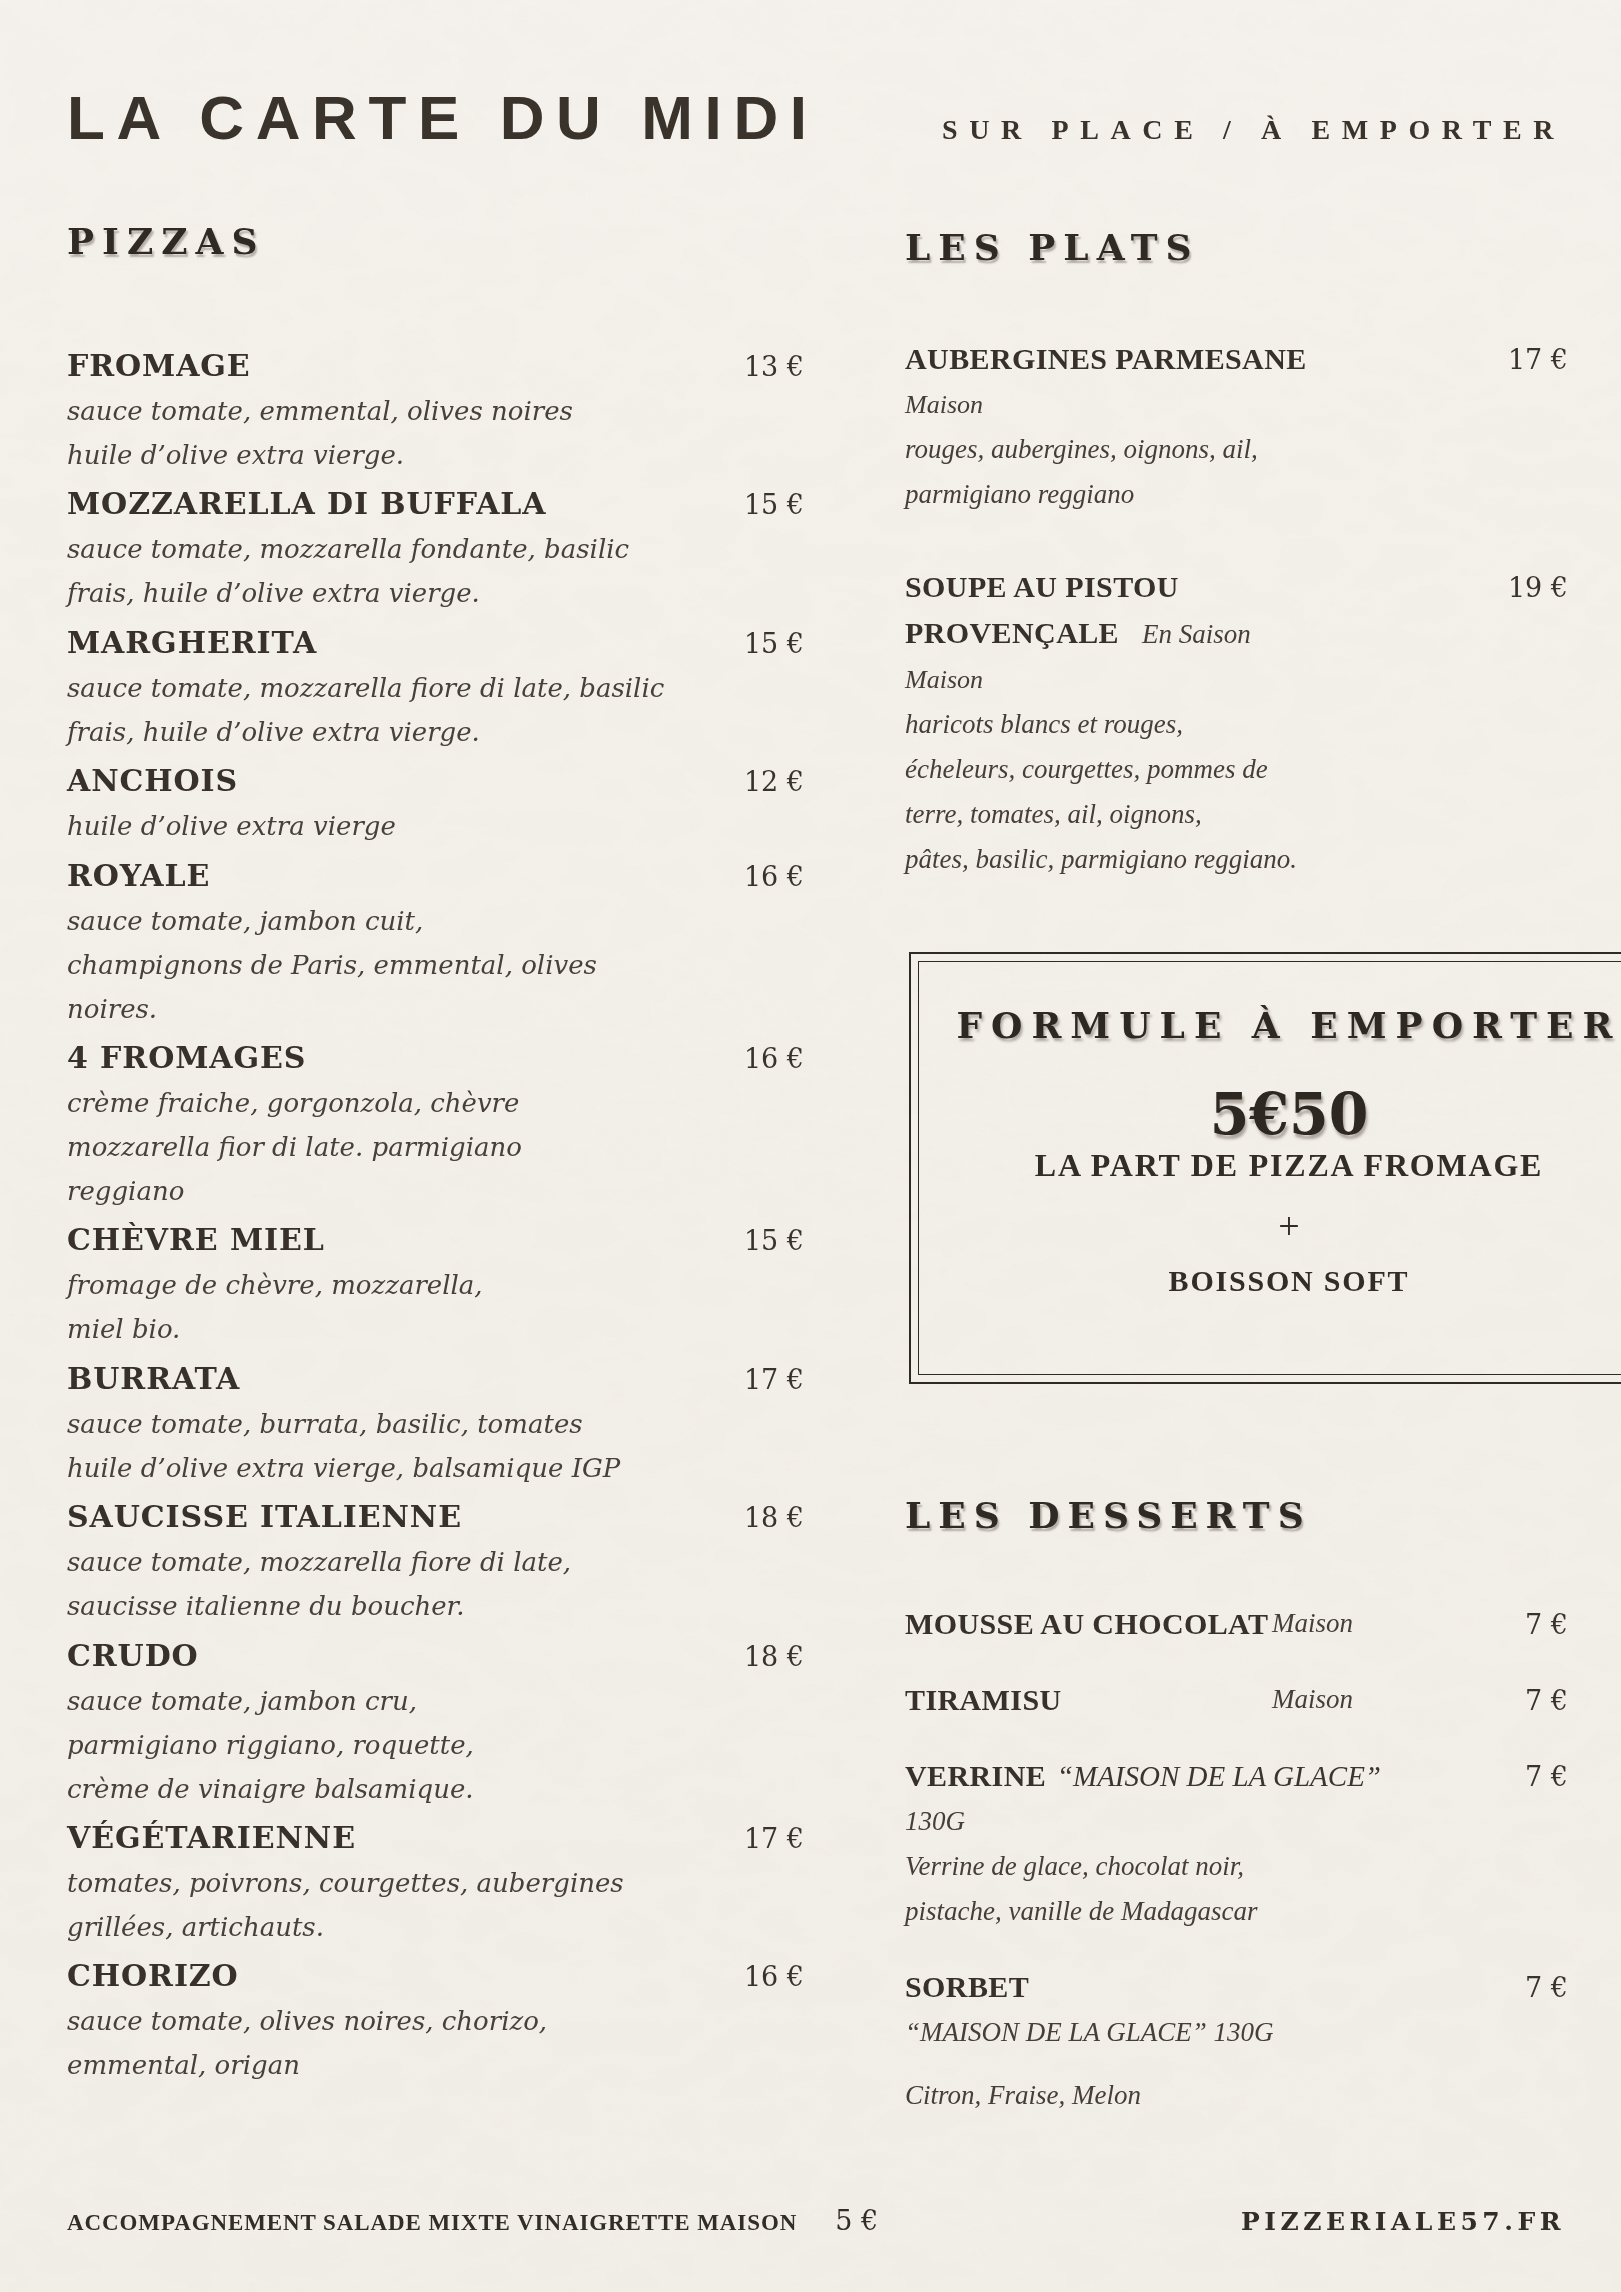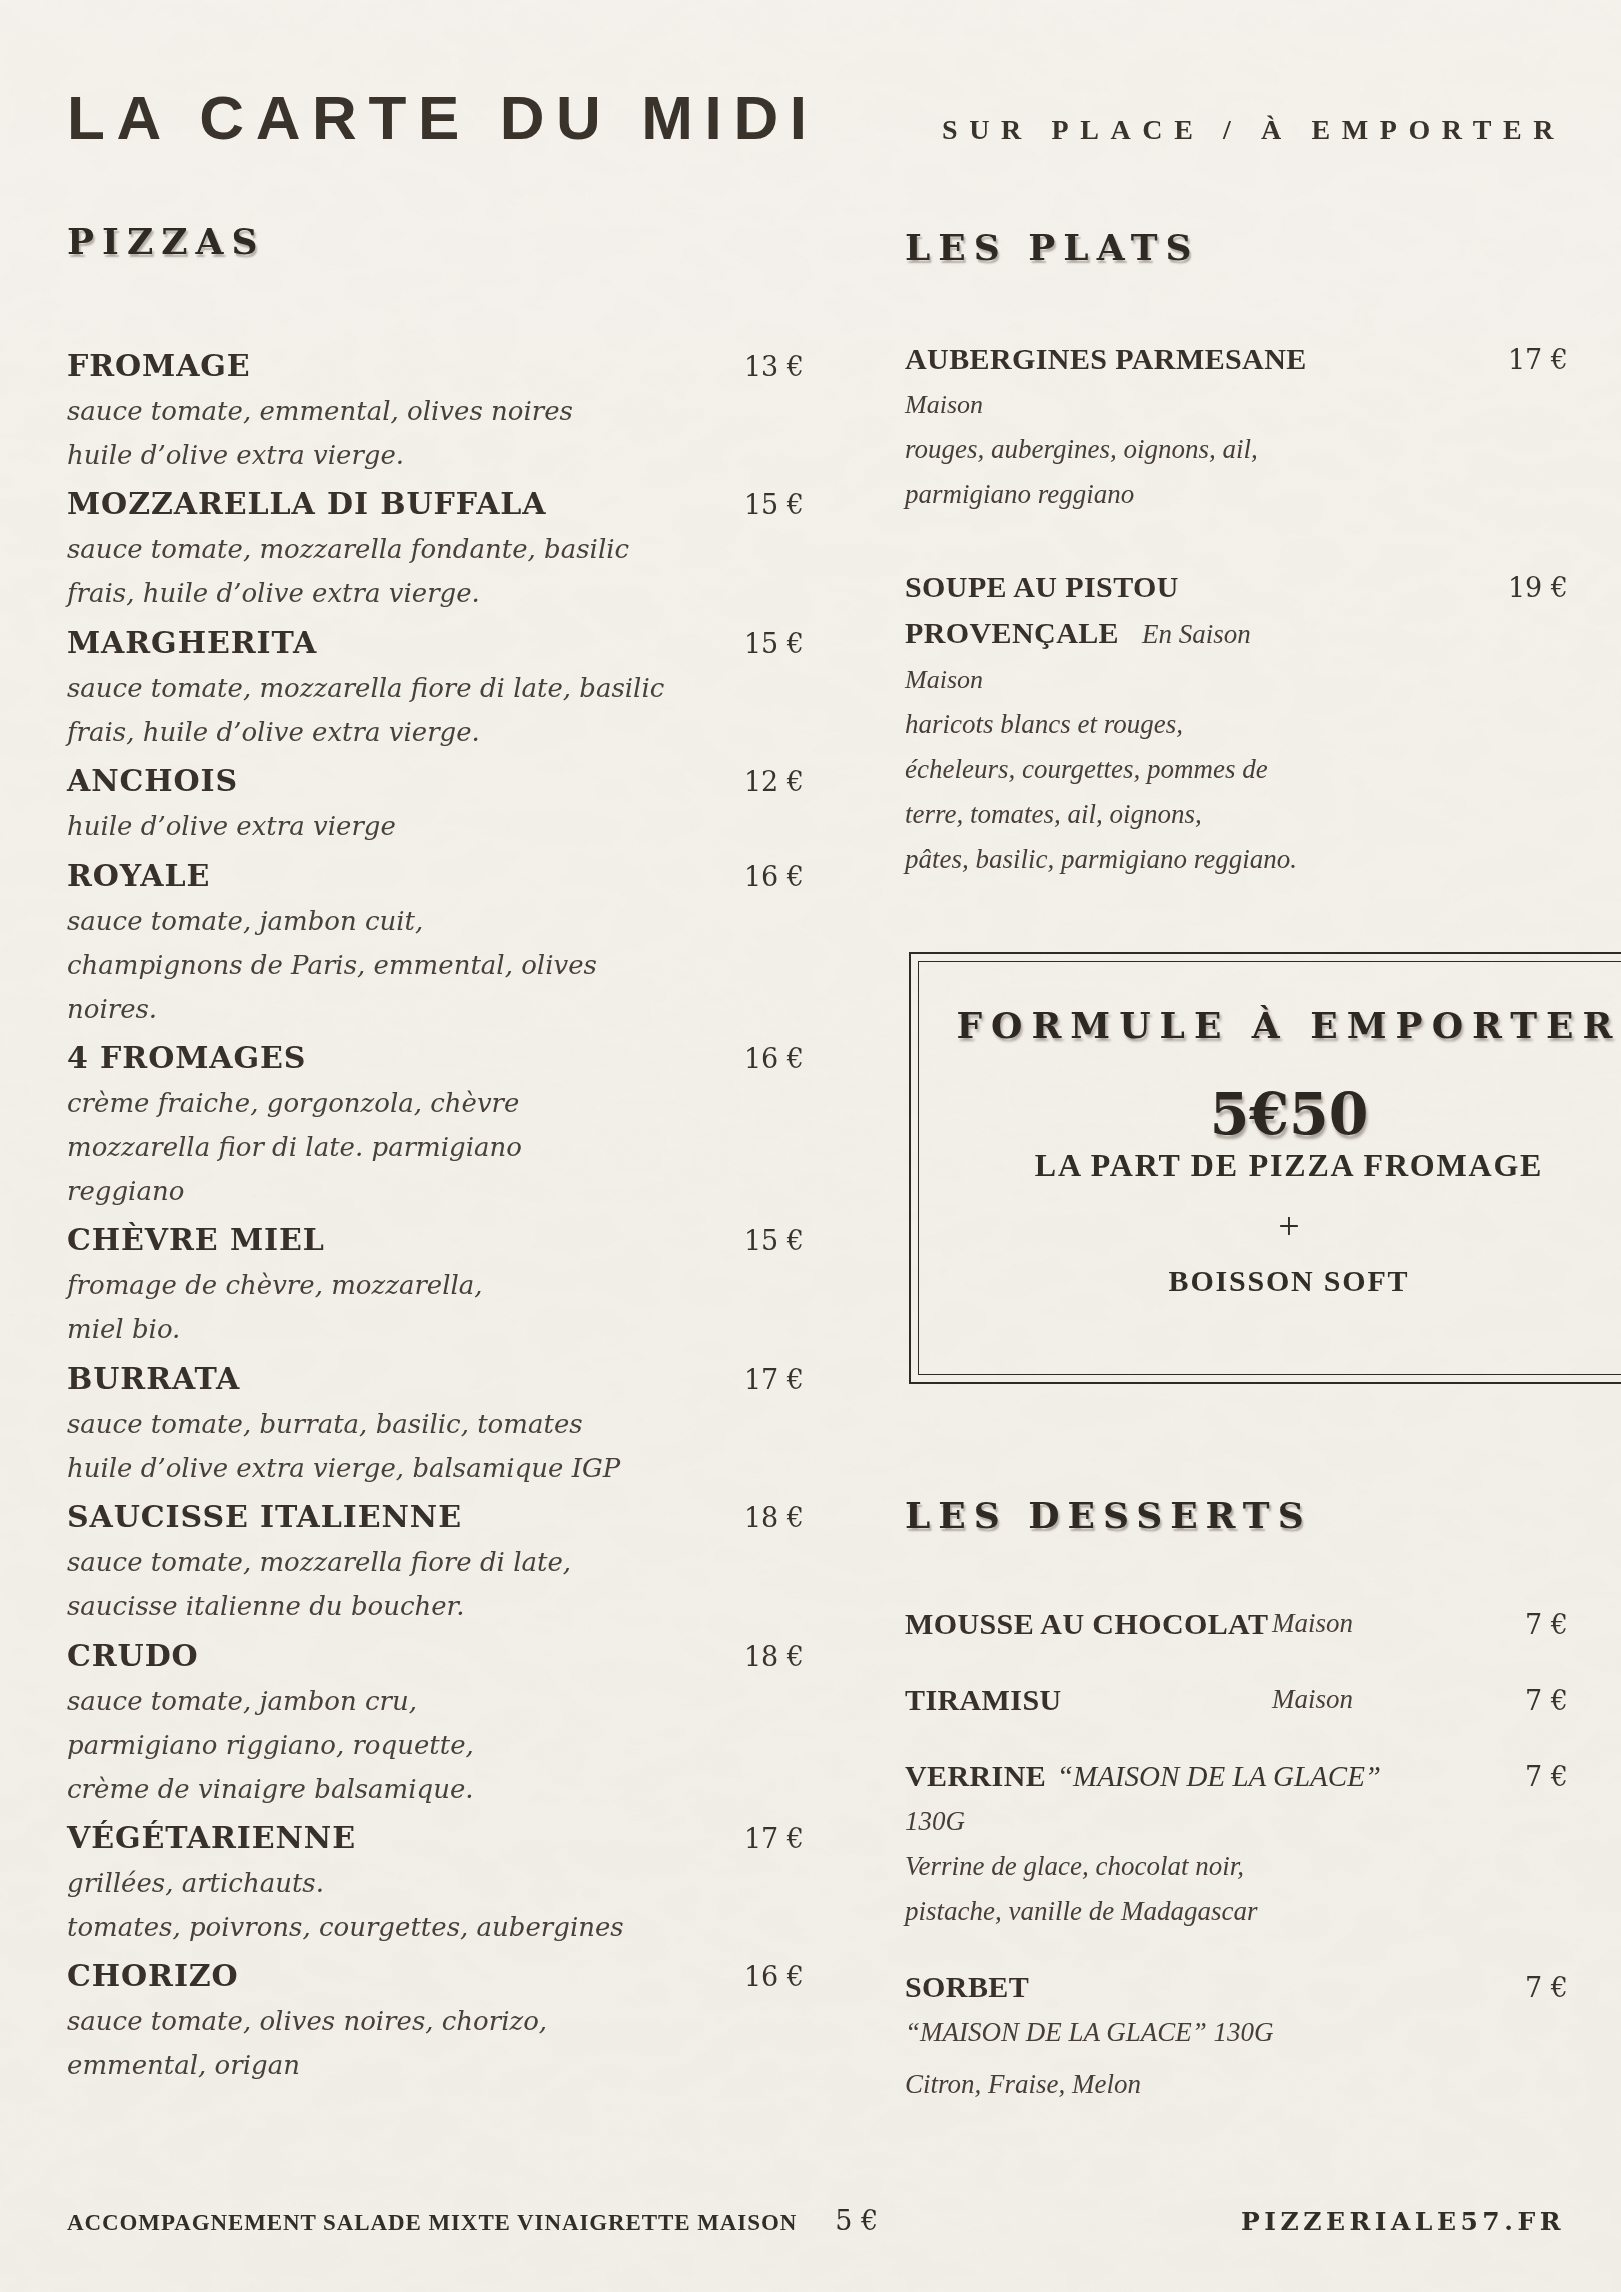--- a/index.html
+++ b/index.html
@@ -101,21 +101,21 @@
   .desserts-list { margin-top:66px; }
   .dessert-item { margin-bottom:30px; }
   .dessert-item .drow { position:relative; display:flex; justify-content:space-between;
                         align-items:baseline; line-height:45px; }
   .dname-group { display:flex; align-items:baseline; }
   .iquote { font-family:"Liberation Serif", serif; font-style:italic; font-size:29px;
             color:#3c352e; margin-left:10.7px; }
   .dmid { position:absolute; left:367px; font-family:"Liberation Serif", serif;
           font-style:italic; font-size:27px; color:#463e37; }
   .dessert-item .sub-line, .dessert-item .desc-line { line-height:45px; }
-  .gap-top { margin-top:7px; }
+  .gap-top { margin-top:18px; }
 
   
   .footer { position:absolute; left:67px; right:56px; top:2205px;
             display:flex; justify-content:space-between; align-items:baseline; }
   .footer-left { display:flex; align-items:baseline; }
   .footer-left-text { font-family:"Liberation Serif", serif; font-weight:700;
                       font-size:23px; letter-spacing:0.9px; color:#332d27; }
   .footer-left-price { font-family:"DejaVu Serif", serif; font-size:27px; margin-left:38px; color:#332d27; }
   .footer-site { font-family:"DejaVu Serif", serif; font-weight:700;
                  font-size:25px; letter-spacing:4.5px; color:#332d27; }
@@ -226,22 +226,22 @@
           </div>
           <div class="desc-line left-desc">sauce tomate, jambon cru,</div>
           <div class="desc-line left-desc">parmigiano riggiano, roquette,</div>
           <div class="desc-line left-desc">crème de vinaigre balsamique.</div>
         </div>
         <div class="menu-item">
           <div class="irow">
             <span class="left-name">VÉGÉTARIENNE</span>
             <span class="iprice">17 €</span>
           </div>
+          <div class="desc-line left-desc">tomates, poivrons, courgettes, aubergines</div>
           <div class="desc-line left-desc">grillées, artichauts.</div>
-          <div class="desc-line left-desc">tomates, poivrons, courgettes, aubergines</div>
         </div>
         <div class="menu-item">
           <div class="irow">
             <span class="left-name">CHORIZO</span>
             <span class="iprice">16 €</span>
           </div>
           <div class="desc-line left-desc">sauce tomate, olives noires, chorizo,</div>
           <div class="desc-line left-desc">emmental, origan</div>
         </div>
       </div>

